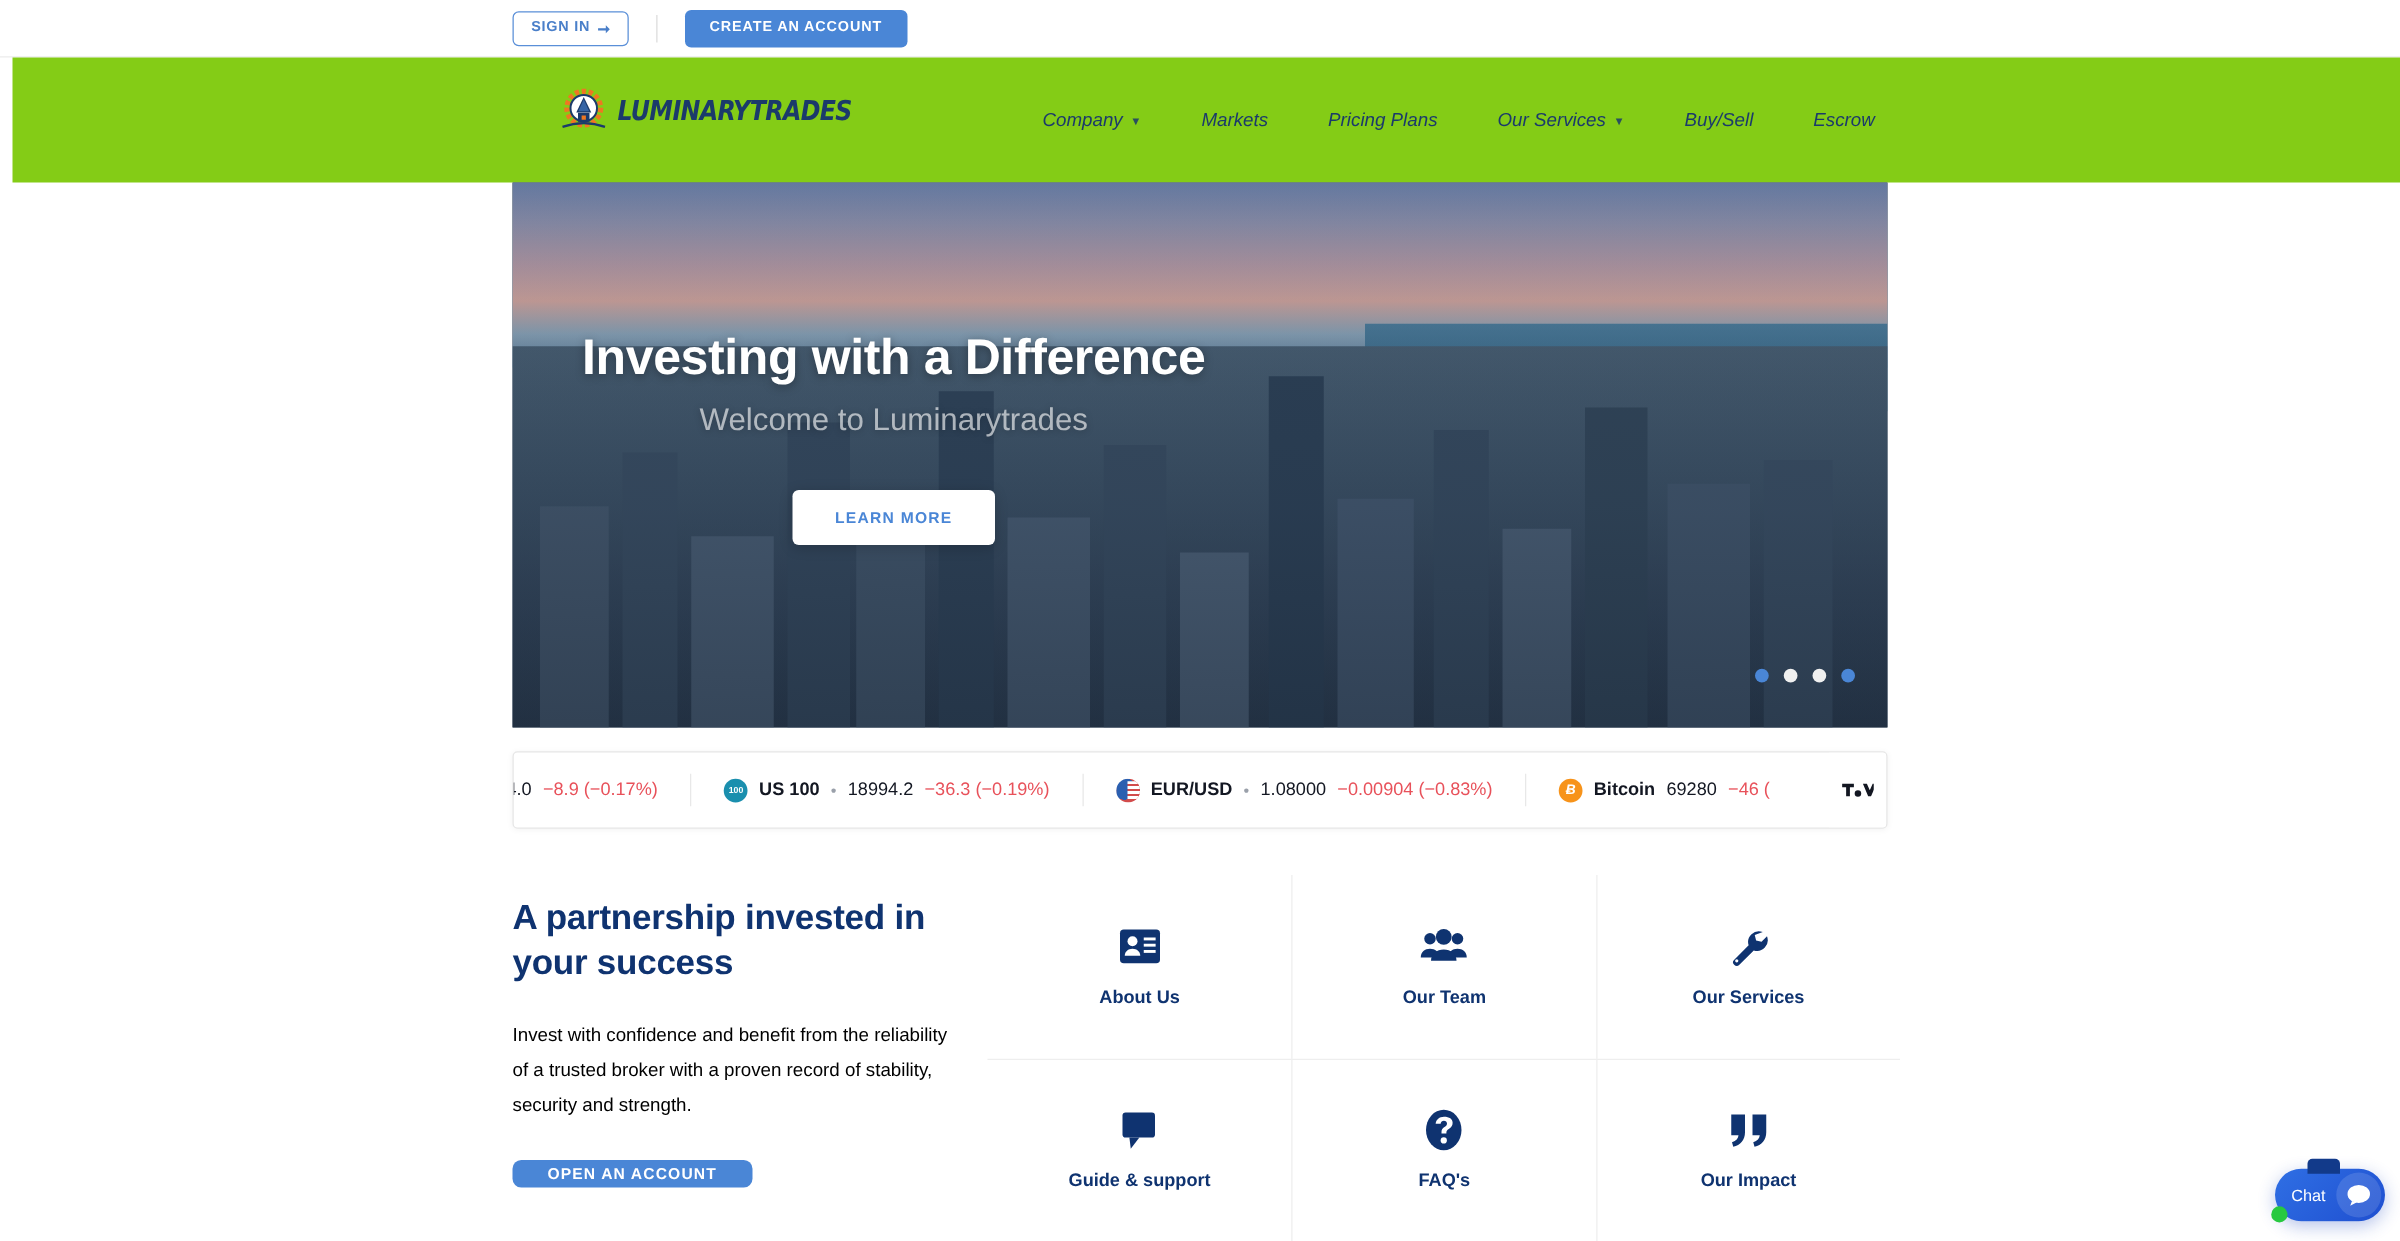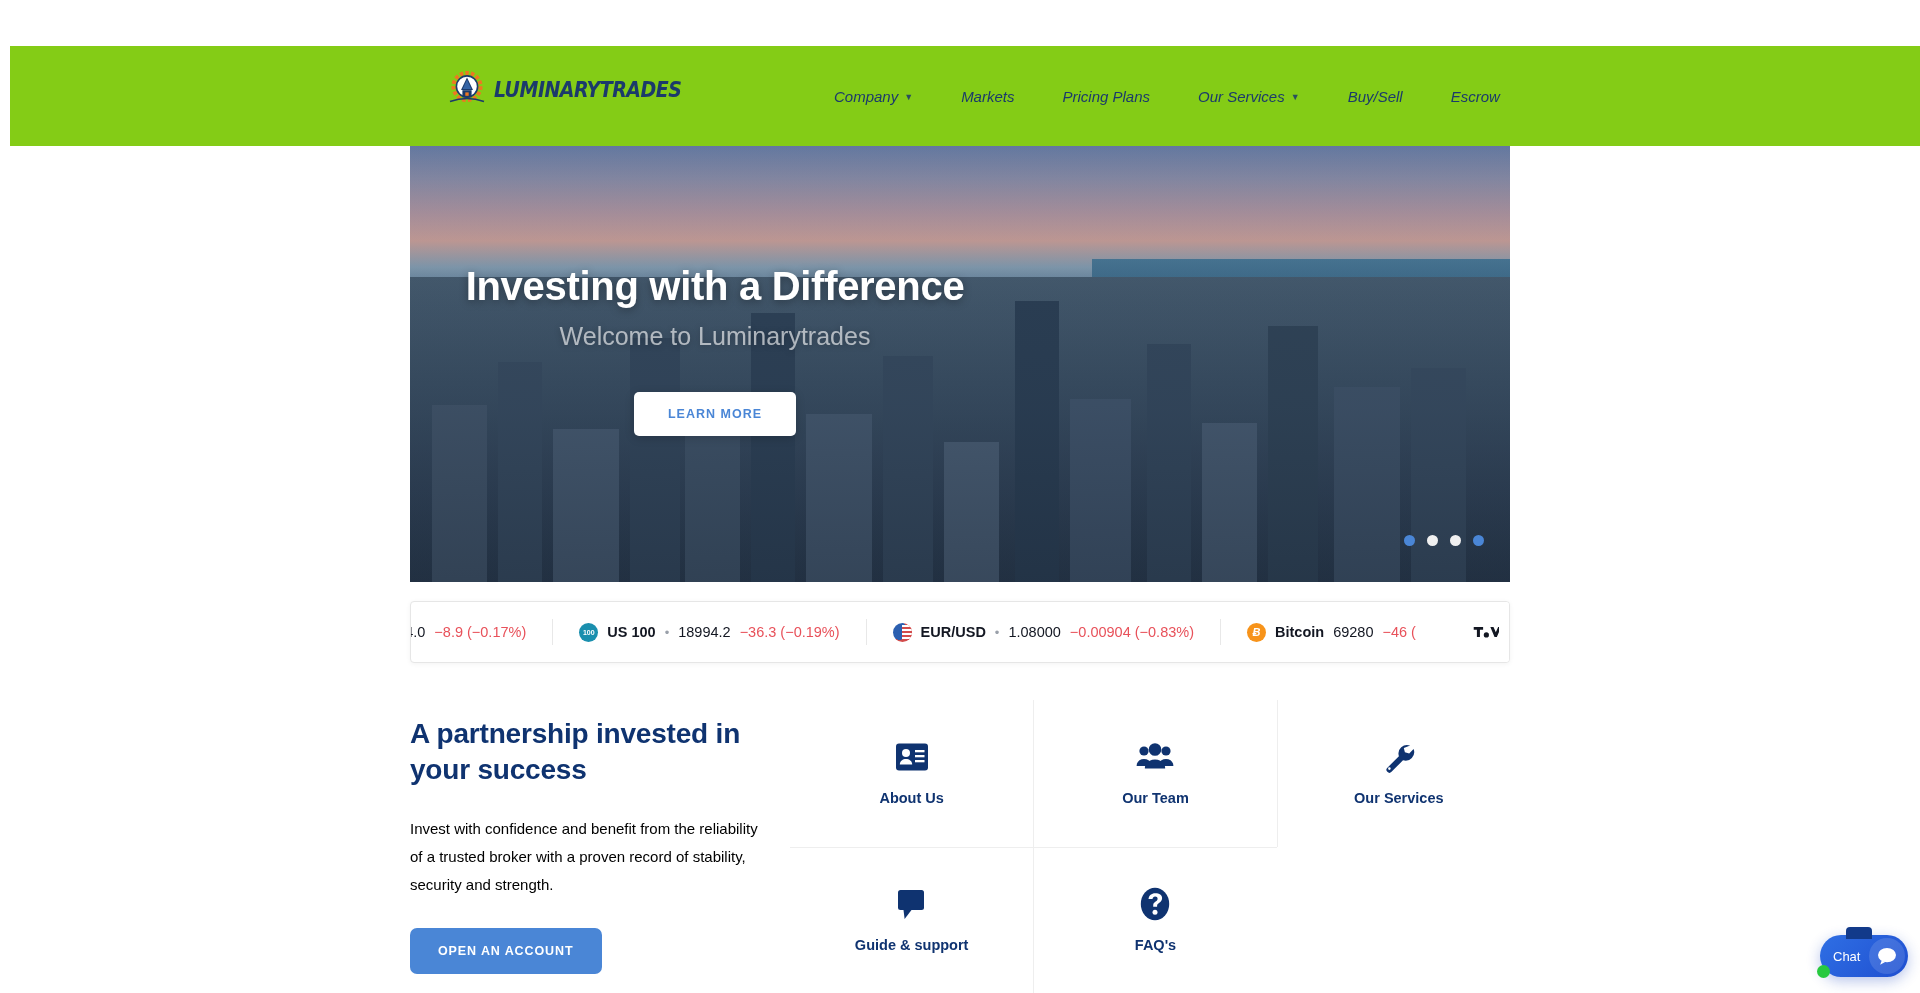--- a/index.html
+++ b/index.html
@@ -159,21 +159,21 @@
   .sec-title {
     color:#0f3370; font-size:28px; font-weight:bold; line-height:1.3; letter-spacing:-.2px;
   }
   .sec-body {
     margin-top:26px; color:#000000; font-size:15px; line-height:1.88;
   }
   .btn-open {
     margin-top:29px; display:inline-flex; align-items:center; justify-content:center;
     background:#4a86d6; color:#fff; border:none; border-radius:7px;
     font-size:12.5px; font-weight:bold; letter-spacing:.9px;
-    padding:16px 28px; cursor:pointer; white-space:nowrap;
+    padding:4px 28px; cursor:pointer; white-space:nowrap;
   }
 
   .grid {
     position:absolute; left:790px; top:0; width:730px; height:293px;
     display:grid; grid-template-columns:repeat(3,1fr); grid-template-rows:1fr 1fr;
   }
   .cell {
     position:relative; display:flex; flex-direction:column;
     align-items:center; justify-content:center; gap:16px; cursor:pointer;
   }
@@ -203,20 +203,30 @@
   .chat-tab {
     position:absolute; right:36px; top:-8px; width:26px; height:12px;
     background:#123a8a; border-radius:4px 4px 0 0;
   }
 </style>
 </head>
 <body>
 
 <div class="page">
 
+  <div class="topbar">
+    <div class="topbar-inner">
+      <button class="btn-signin">
+        <span>SIGN IN</span>
+        <span class="signin-arrow">➞</span>
+      </button>
+      <div class="topbar-sep"></div>
+      <button class="btn-create">CREATE AN ACCOUNT</button>
+    </div>
+  </div>
 
   <div class="header">
     <div class="logo-wrap">
       <span class="logo-mark">
         <svg width="42" height="42" viewBox="0 0 42 42">
           <g>
             <circle cx="21" cy="18.5" r="13.5" fill="none" stroke="#ee7722" stroke-width="4.2" stroke-dasharray="3.4 2.2"></circle>
             <circle cx="21" cy="18.5" r="10.6" fill="#ffffff" stroke="#1b3a6b" stroke-width="1.6"></circle>
             <path d="M21 9.5 L27 22 L15 22 Z" fill="#1b3a6b"></path>
             <path d="M21 11.5 L25.3 21 L16.7 21 Z" fill="#4a86d6" opacity=".55"></path>
@@ -396,20 +406,29 @@
         <span class="cell-ico">
           <svg width="30" height="34" viewBox="0 0 30 34" fill="currentColor">
             <ellipse cx="15" cy="17" rx="14.2" ry="16.2"></ellipse>
             <path d="M15.2 6.3c-3.7 0-6.3 2.2-6.7 5.6h4c.2-1.5 1.2-2.4 2.6-2.4 1.5 0 2.5.9 2.5 2.2 0 1.2-.6 1.9-2 2.9-1.8 1.2-2.5 2.3-2.4 4.2v.9h3.9v-.7c0-1.3.5-2 1.9-2.9 2.1-1.4 3.1-2.8 3.1-5 0-3-2.6-4.8-6.9-4.8z" fill="#fff"></path>
             <circle cx="15" cy="25.3" r="2.5" fill="#fff"></circle>
           </svg>
         </span>
         <span class="cell-label">FAQ's</span>
       </div>
 
+      <div class="cell">
+        <span class="cell-ico">
+          <svg width="32" height="28" viewBox="0 0 32 28" fill="currentColor">
+            <path d="M2 1.5h11v14.2c0 6.2-3.6 10.4-9.4 11.6l-1-3.6c3.3-1 5-2.9 5.2-5.6H2z"></path>
+            <path d="M19 1.5h11v14.2c0 6.2-3.6 10.4-9.4 11.6l-1-3.6c3.3-1 5-2.9 5.2-5.6H19z"></path>
+          </svg>
+        </span>
+        <span class="cell-label">Our Impact</span>
+      </div>
 
     </div>
   </div>
 
   <div class="chat">
     <div class="chat-tab"></div>
     <span class="chat-label">Chat</span>
     <span class="chat-bub">
       <svg width="20" height="18" viewBox="0 0 22 20" fill="#ffffff">
         <ellipse cx="11" cy="9" rx="10" ry="8"></ellipse>

